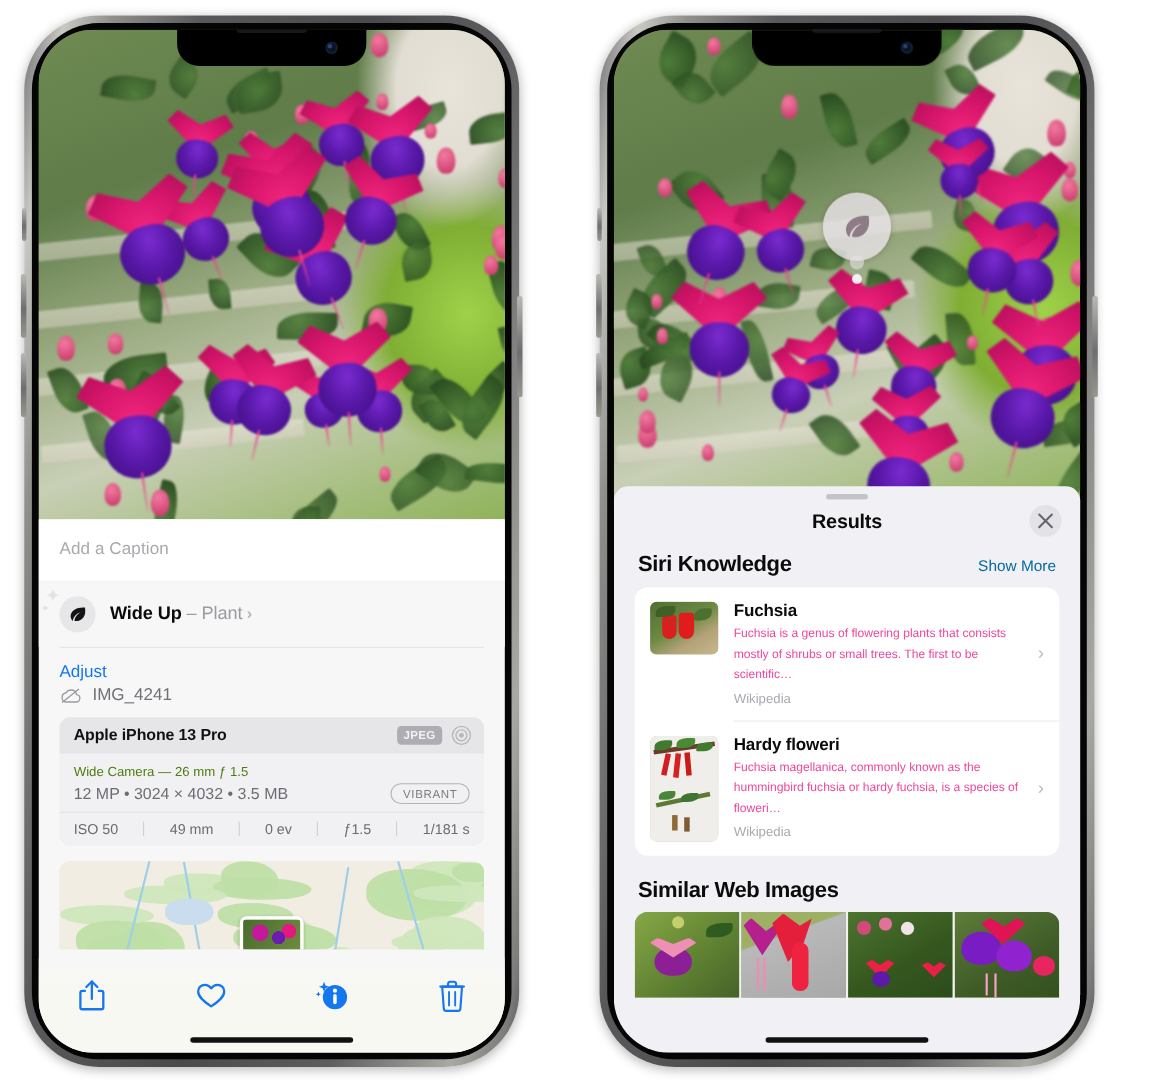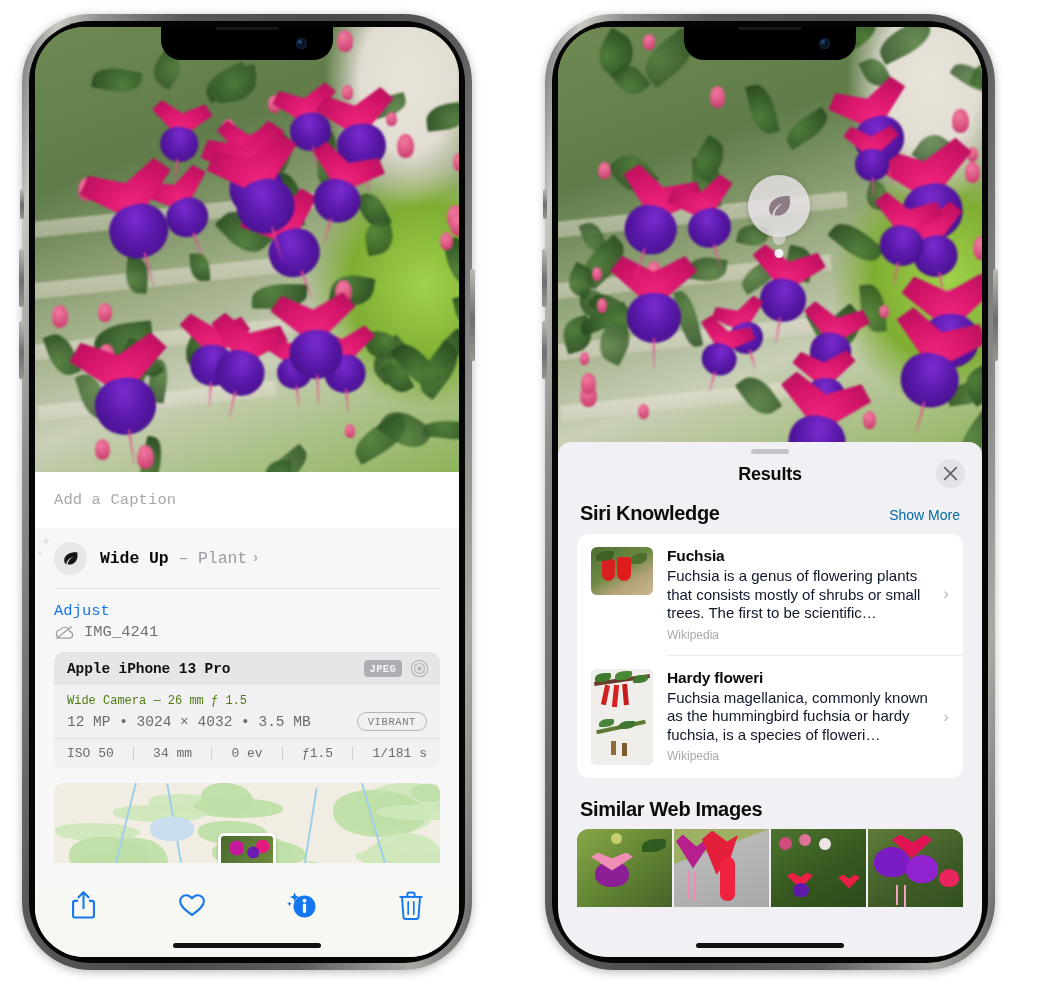--- a/index.html
+++ b/index.html
@@ -1,21 +1,21 @@
 <!DOCTYPE html>
 <html><head>
 <meta charset="utf-8">
 <style>
   html,body{margin:0;padding:0;background:#ffffff;}
   body{width:1055px;height:985px;font-family:"Liberation Sans",sans-serif;-webkit-font-smoothing:antialiased;}
   .stage{position:relative;width:1055px;height:985px;overflow:hidden;}
 
   
   .phone{position:absolute;top:14px;width:450px;height:956px;}
-  .phone.left{left:22px;font-family:Liberation Mono, monospace;}
+  .phone.left{left:22px;}
   .phone.right{left:545px;}
   .frame{
     position:absolute;inset:0;border-radius:68px;
     background:linear-gradient(100deg,#6d6d6f 0%,#c9c9c4 6%,#8f8f8c 13%,#59595b 26%,#4a4a4c 50%,#5d5d5f 72%,#a9a9a4 90%,#7c7c7a 97%,#55555a 100%);
     box-shadow:0 2px 10px rgba(0,0,0,.28);
   }
   .bezel{position:absolute;left:7px;top:7px;right:7px;bottom:7px;border-radius:61px;background:#050505;}
   .screen{position:absolute;left:13px;top:13px;right:13px;bottom:13px;border-radius:50px;overflow:hidden;background:#000;}
   .notch{position:absolute;left:50%;transform:translateX(-50%);top:0;width:172px;height:33px;background:#000;border-radius:0 0 20px 20px;z-index:40;}
   .notch .speaker{position:absolute;left:50%;transform:translateX(-50%);top:-4px;width:64px;height:7px;border-radius:4px;background:#17181a;}
@@ -100,21 +100,21 @@
   .closebtn{position:absolute;right:17px;top:5px;width:29px;height:29px;border-radius:50%;background:#e2e2e7;display:flex;align-items:center;justify-content:center;}
   .secthead{display:flex;align-items:baseline;justify-content:space-between;padding:3px 22px 9px 22px;}
   .secthead .t{font-size:20px;font-weight:700;color:#0b0b0c;letter-spacing:-.35px;}
   .secthead .m{font-size:14px;color:#0369a1;}
   .klist{margin:0 19px;background:#fff;border-radius:12px;overflow:hidden;}
   .krow{display:flex;align-items:flex-start;padding:13px 13px 13px 14px;position:relative;}
   .kthumb{width:62px;height:48px;border-radius:6px;overflow:hidden;flex:none;margin-right:14px;position:relative;background:#cfcabc;}
   .kthumb.tall{height:96px;}
   .kbody{flex:1;min-width:0;padding-right:20px;}
   .kname{font-size:15.5px;font-weight:700;color:#0b0b0c;letter-spacing:-.15px;margin-bottom:2px;}
-  .kdesc{font-size:15px;line-height:18.5px;color:#0f172a;}
+  .kdesc{font-size:11px;line-height:18.5px;color:#ec4899;}
   .ksrc{font-size:12px;color:#a9a9b0;margin-top:5px;}
   .kchev{position:absolute;right:14px;top:50%;transform:translateY(-50%);color:#bdbdc4;font-size:17px;}
   .kdiv{height:1px;background:#ebebee;margin-left:90px;}
   .gridimgs{display:flex;gap:2px;margin:0 19px;border-radius:12px 12px 0 0;overflow:hidden;}
   .gi{flex:1;height:78px;position:relative;overflow:hidden;background:#8aa35c;}
 
   .vlbadge{position:absolute;width:62px;height:62px;border-radius:50%;
     background:rgba(232,226,230,.82);display:flex;align-items:center;justify-content:center;
     box-shadow:0 1px 6px rgba(0,0,0,.18);}
   .vlbadge .tip{position:absolute;left:50%;transform:translateX(-50%);bottom:-21px;width:9px;height:9px;border-radius:50%;background:rgba(248,246,248,.95);}
@@ -342,21 +342,21 @@
           <div class="body">
             <div class="r1">Wide Camera — 26 mm ƒ 1.5</div>
             <div class="r2">
               <span>12 MP • 3024 × 4032 • 3.5 MB</span>
               <span class="vibrant">VIBRANT</span>
             </div>
           </div>
           <div class="exif">
             <span>ISO 50</span>
             <span class="sep"></span>
-            <span>34 mm</span>
+            <span>49 mm</span>
             <span class="sep"></span>
             <span>0 ev</span>
             <span class="sep"></span>
             <span>ƒ1.5</span>
             <span class="sep"></span>
             <span>1/181 s</span>
           </div>
         </div>
 
         <div class="map">

